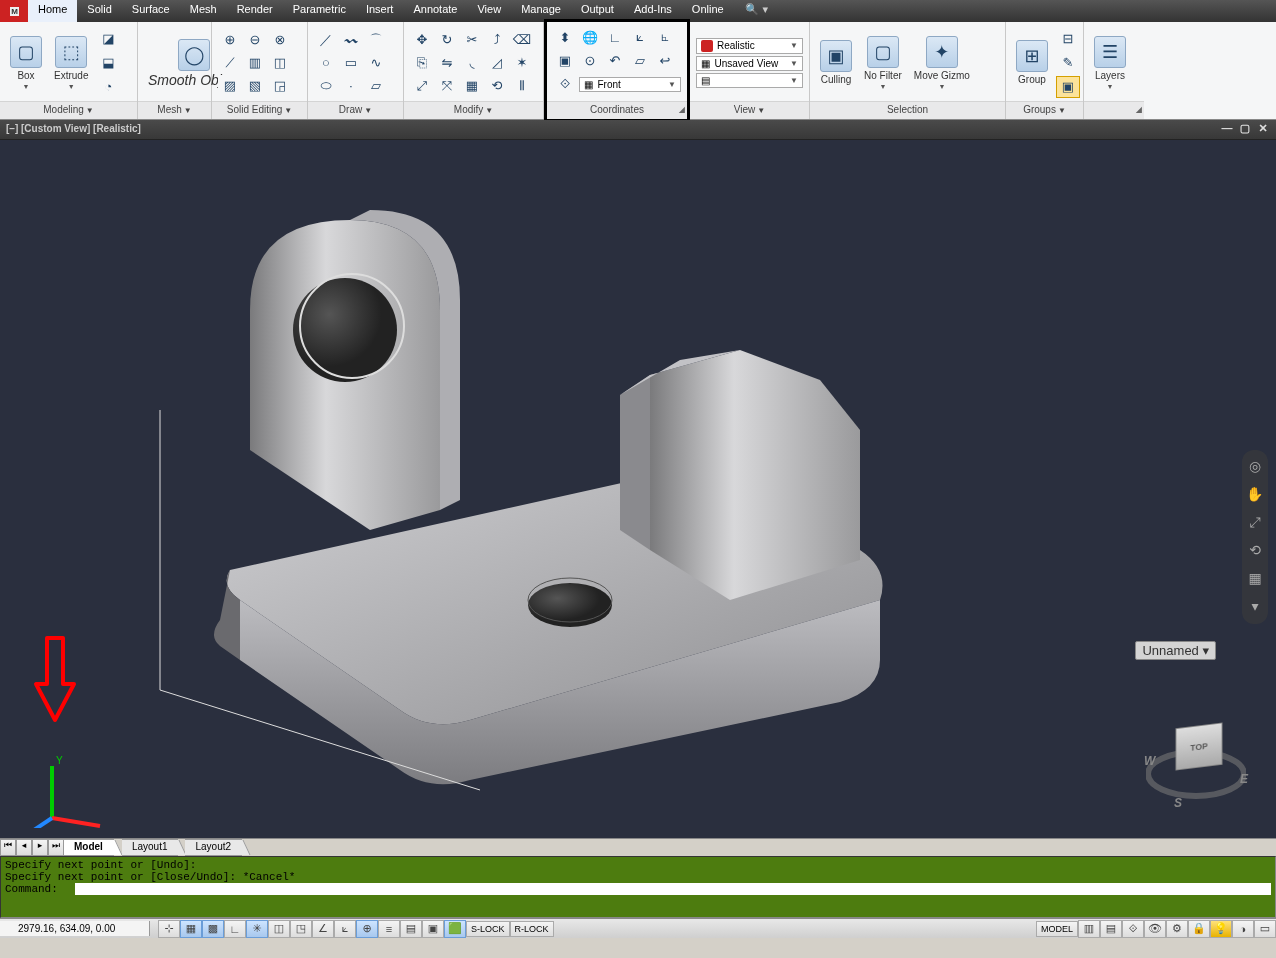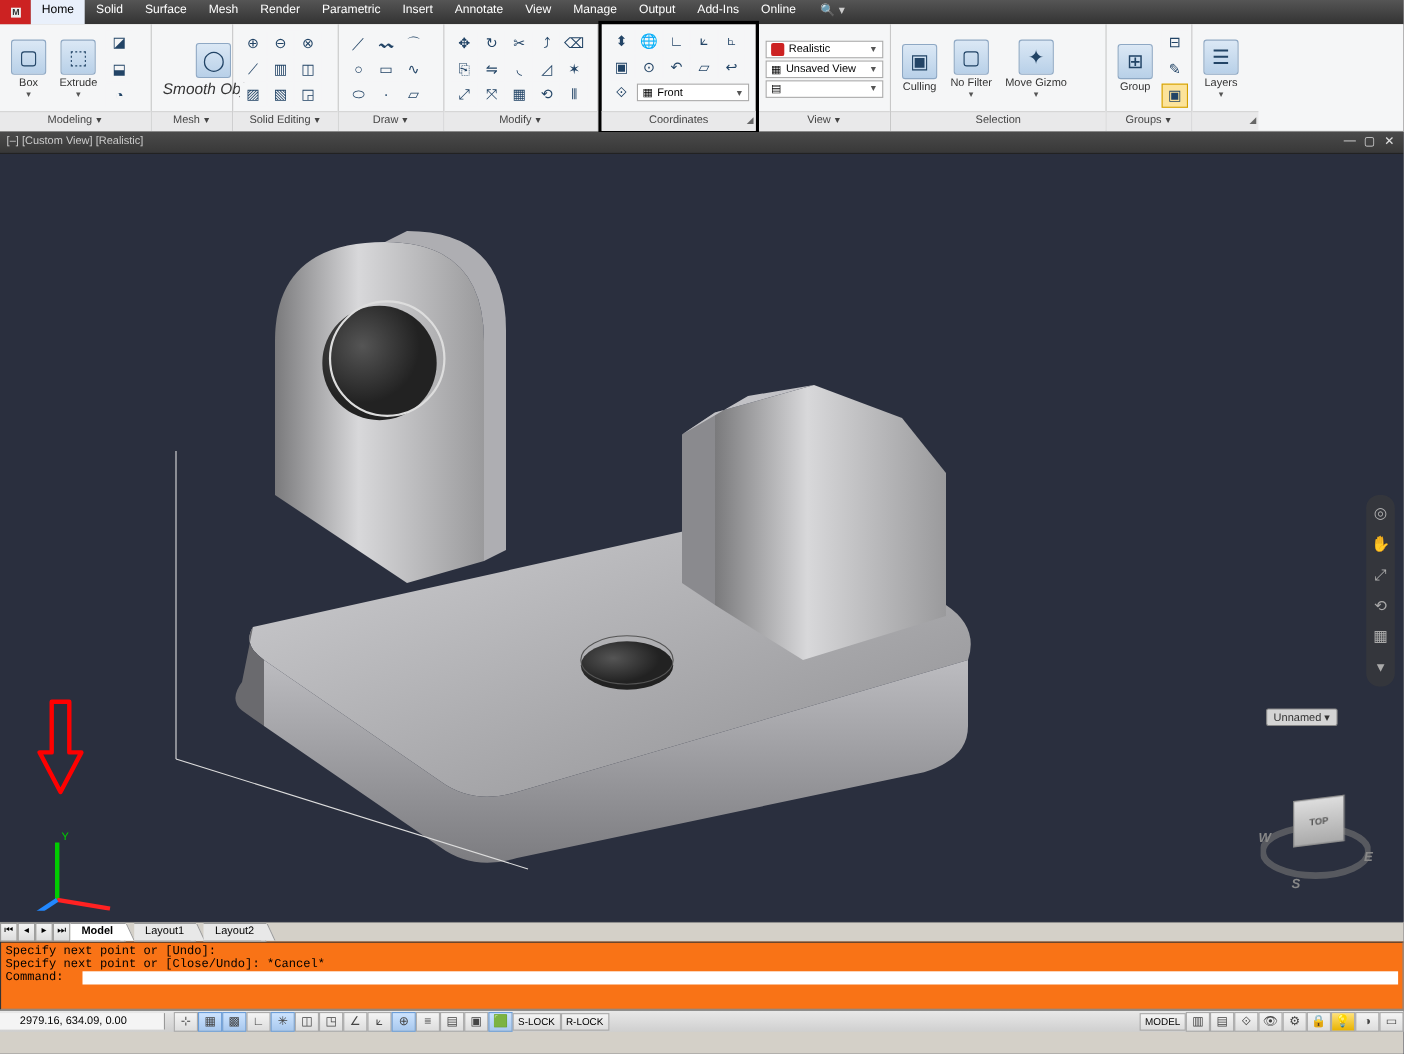--- a/index.html
+++ b/index.html
@@ -32,51 +32,51 @@
 .sm.sel { background:#fce39a; border-color:#d4a000; }
 
 .vdrop { display:flex; align-items:center; padding:1px 4px; background:#fff; border:1px solid #aaa; font-size:10px; gap:4px; min-width:92px; cursor:pointer; }
 .vdrop .di { width:12px;height:12px;background:#c22;border-radius:2px; }
 .vdrop .dar { margin-left:auto; font-size:8px; color:#555; }
 
 .viewcol { display:flex; flex-direction:column; gap:2px; }
 
 
 .viewport-wrap { height: 718px; background: #2a2f3e; position: relative; }
-.vp-titlebar { height: 20px; background: linear-gradient(#4a4a4a,#383838); color: #ccc; font-size: 10px; font-weight: normal; padding: 3px 6px; position:relative; border-bottom:1px solid #222; }
+.vp-titlebar { height: 20px; background: linear-gradient(#4a4a4a,#383838); color: #ccc; font-size: 10px; font-weight: bold; padding: 3px 6px; position:relative; border-bottom:1px solid #222; }
 .vp-titlebar .wbtns { position:absolute; right:4px; top:2px; display:flex; gap:0; }
 .vp-titlebar .wbtns span { width:18px; height:14px; color:#ddd; font-size:11px; text-align:center; cursor:pointer; }
 .viewport { position:absolute; inset:20px 0 0 0; background:#2a2f3e; overflow:hidden; }
 
 
 .viewcube { position:absolute; right:30px; bottom:30px; width:100px; height:90px; }
 .vc-compass { position:absolute; inset:0; }
 .vc-face { position:absolute; left:28px; top:6px; width:50px; height:45px; background:linear-gradient(#ddd,#aaa); border:1px solid #888; font-size:9px; font-weight:bold; color:#555; display:flex;align-items:center;justify-content:center; transform: rotateX(20deg) rotateY(-20deg); }
 .vc-letter { position:absolute; color:#888; font-size:12px; font-weight:bold; font-style:italic; }
 
 
 .navbar { position:absolute; right:8px; top:310px; width:26px; background:rgba(60,60,60,.6); border-radius:12px; padding:8px 0; display:flex;flex-direction:column;align-items:center;gap:10px; }
 .navbar .ni { width:18px;height:18px; color:#aaa; font-size:14px; cursor:pointer; text-align:center; }
 
-.unnamed { position:absolute; right:60px; bottom:178px; background:#d4d4d4; border:1px solid #888; padding:1px 6px; font-size:10px; color:#333; border-radius:2px; }
+.unnamed { position:absolute; right:60px; bottom:178px; background:#d4d4d4; border:1px solid #888; padding:1px 6px; font-size:13px; color:#333; border-radius:2px; }
 
 
 .ucs { position:absolute; left:22px; bottom:10px; width:80px; height:80px; }
 .red-arrow { position:absolute; left:32px; bottom:114px; }
 
 
 .layout-tabs { height: 18px; background:#d4d0c8; display:flex; align-items:stretch; border-top:1px solid #888; }
 .lt-nav { display:flex; }
 .lt-nav span { width:16px; border:1px solid #999; background:linear-gradient(#f4f4f4,#ddd); text-align:center; font-size:9px; cursor:pointer; }
 .lt-tab { padding:1px 10px; border:1px solid #999; border-left:none; background:#e8e8e8; font-size:10px; cursor:pointer; position:relative; top:0; }
 .lt-tab.active { background:#fff; font-weight:bold; }
 .lt-tab::after { content:""; position:absolute; right:-6px; top:0; bottom:0; width:12px; background:inherit; transform:skewX(25deg); border-right:1px solid #999; }
 
 
-.cmdwin { height: 62px; background:#f97316; border:1px inset #888; padding:2px 4px; font-family:"Courier New",monospace; font-size:11px; color:#000; overflow:hidden; }
+.cmdwin { height: 62px; background:#4d7c0f; border:1px inset #888; padding:2px 4px; font-family:"Courier New",monospace; font-size:11px; color:#000; overflow:hidden; }
 .cmdwin .ln { white-space:pre; }
 .prompt { display:flex; align-items:flex-end; gap:17px; }
 .prompt input { flex:1; border:none; outline:none; font-family:inherit; font-size:11px; }
 
 
 .statusbar { height: 20px; background: linear-gradient(#e8e8e8,#cfcfcf); display:flex; align-items:center; border-top:1px solid #888; font-size:10px; }
 .sb-coords { padding:2px 18px; border-right:1px solid #999; min-width:150px; background:#f4f4f4; }
 .sb-btn { width:22px; height:18px; border:1px solid #aaa; background:linear-gradient(#f4f4f4,#ddd); display:flex;align-items:center;justify-content:center; font-size:11px; color:#444; cursor:pointer; }
 .sb-btn.on { background:linear-gradient(#cde4ff,#a8c8ee); border-color:#6a9dd8; }
 .sb-txt { padding:2px 4px; border:1px solid #aaa; background:linear-gradient(#f4f4f4,#ddd); font-size:9px; cursor:pointer; }

